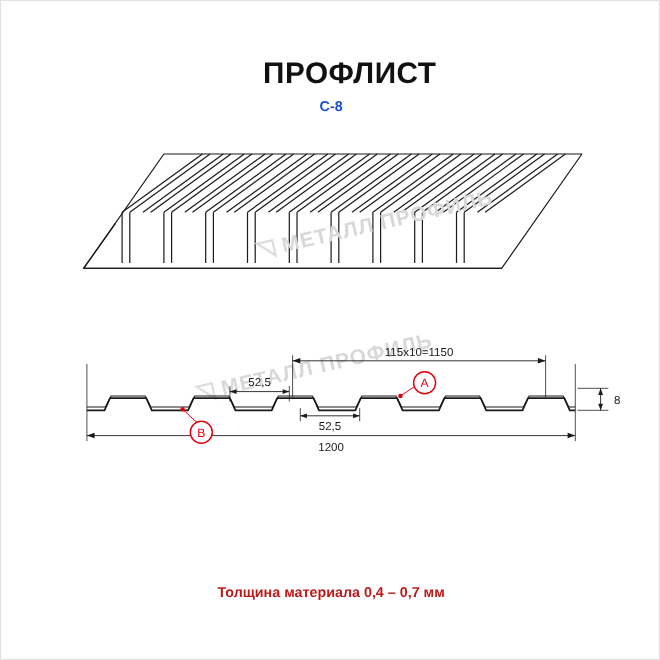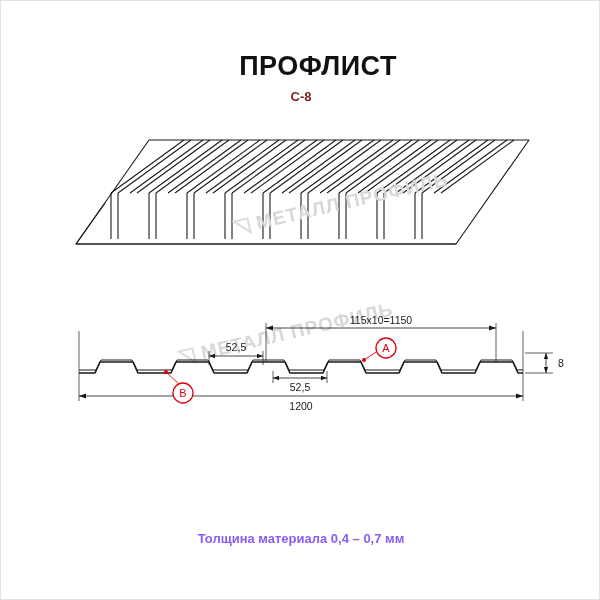--- a/index.html
+++ b/index.html
@@ -34,31 +34,31 @@
     padding-left: 17px;
   }
   .subtitle {
     position: absolute;
     top: 88px;
     left: 0;
     width: 600px;
     text-align: center;
     font-size: 13px;
     font-weight: bold;
-    color: #7f1d1d;
+    color: #1d4ed8;
   }
   .footnote {
     position: absolute;
     top: 530px;
     left: 0;
     width: 600px;
     text-align: center;
     font-size: 13px;
     font-weight: bold;
-    color: #8b5cf6;
+    color: #b91c1c;
   }
   .drawing {
     position: absolute;
     top: 0;
     left: 0;
   }
   .wm {
     position: absolute;
     pointer-events: none;
     color: #d8d8d8;

